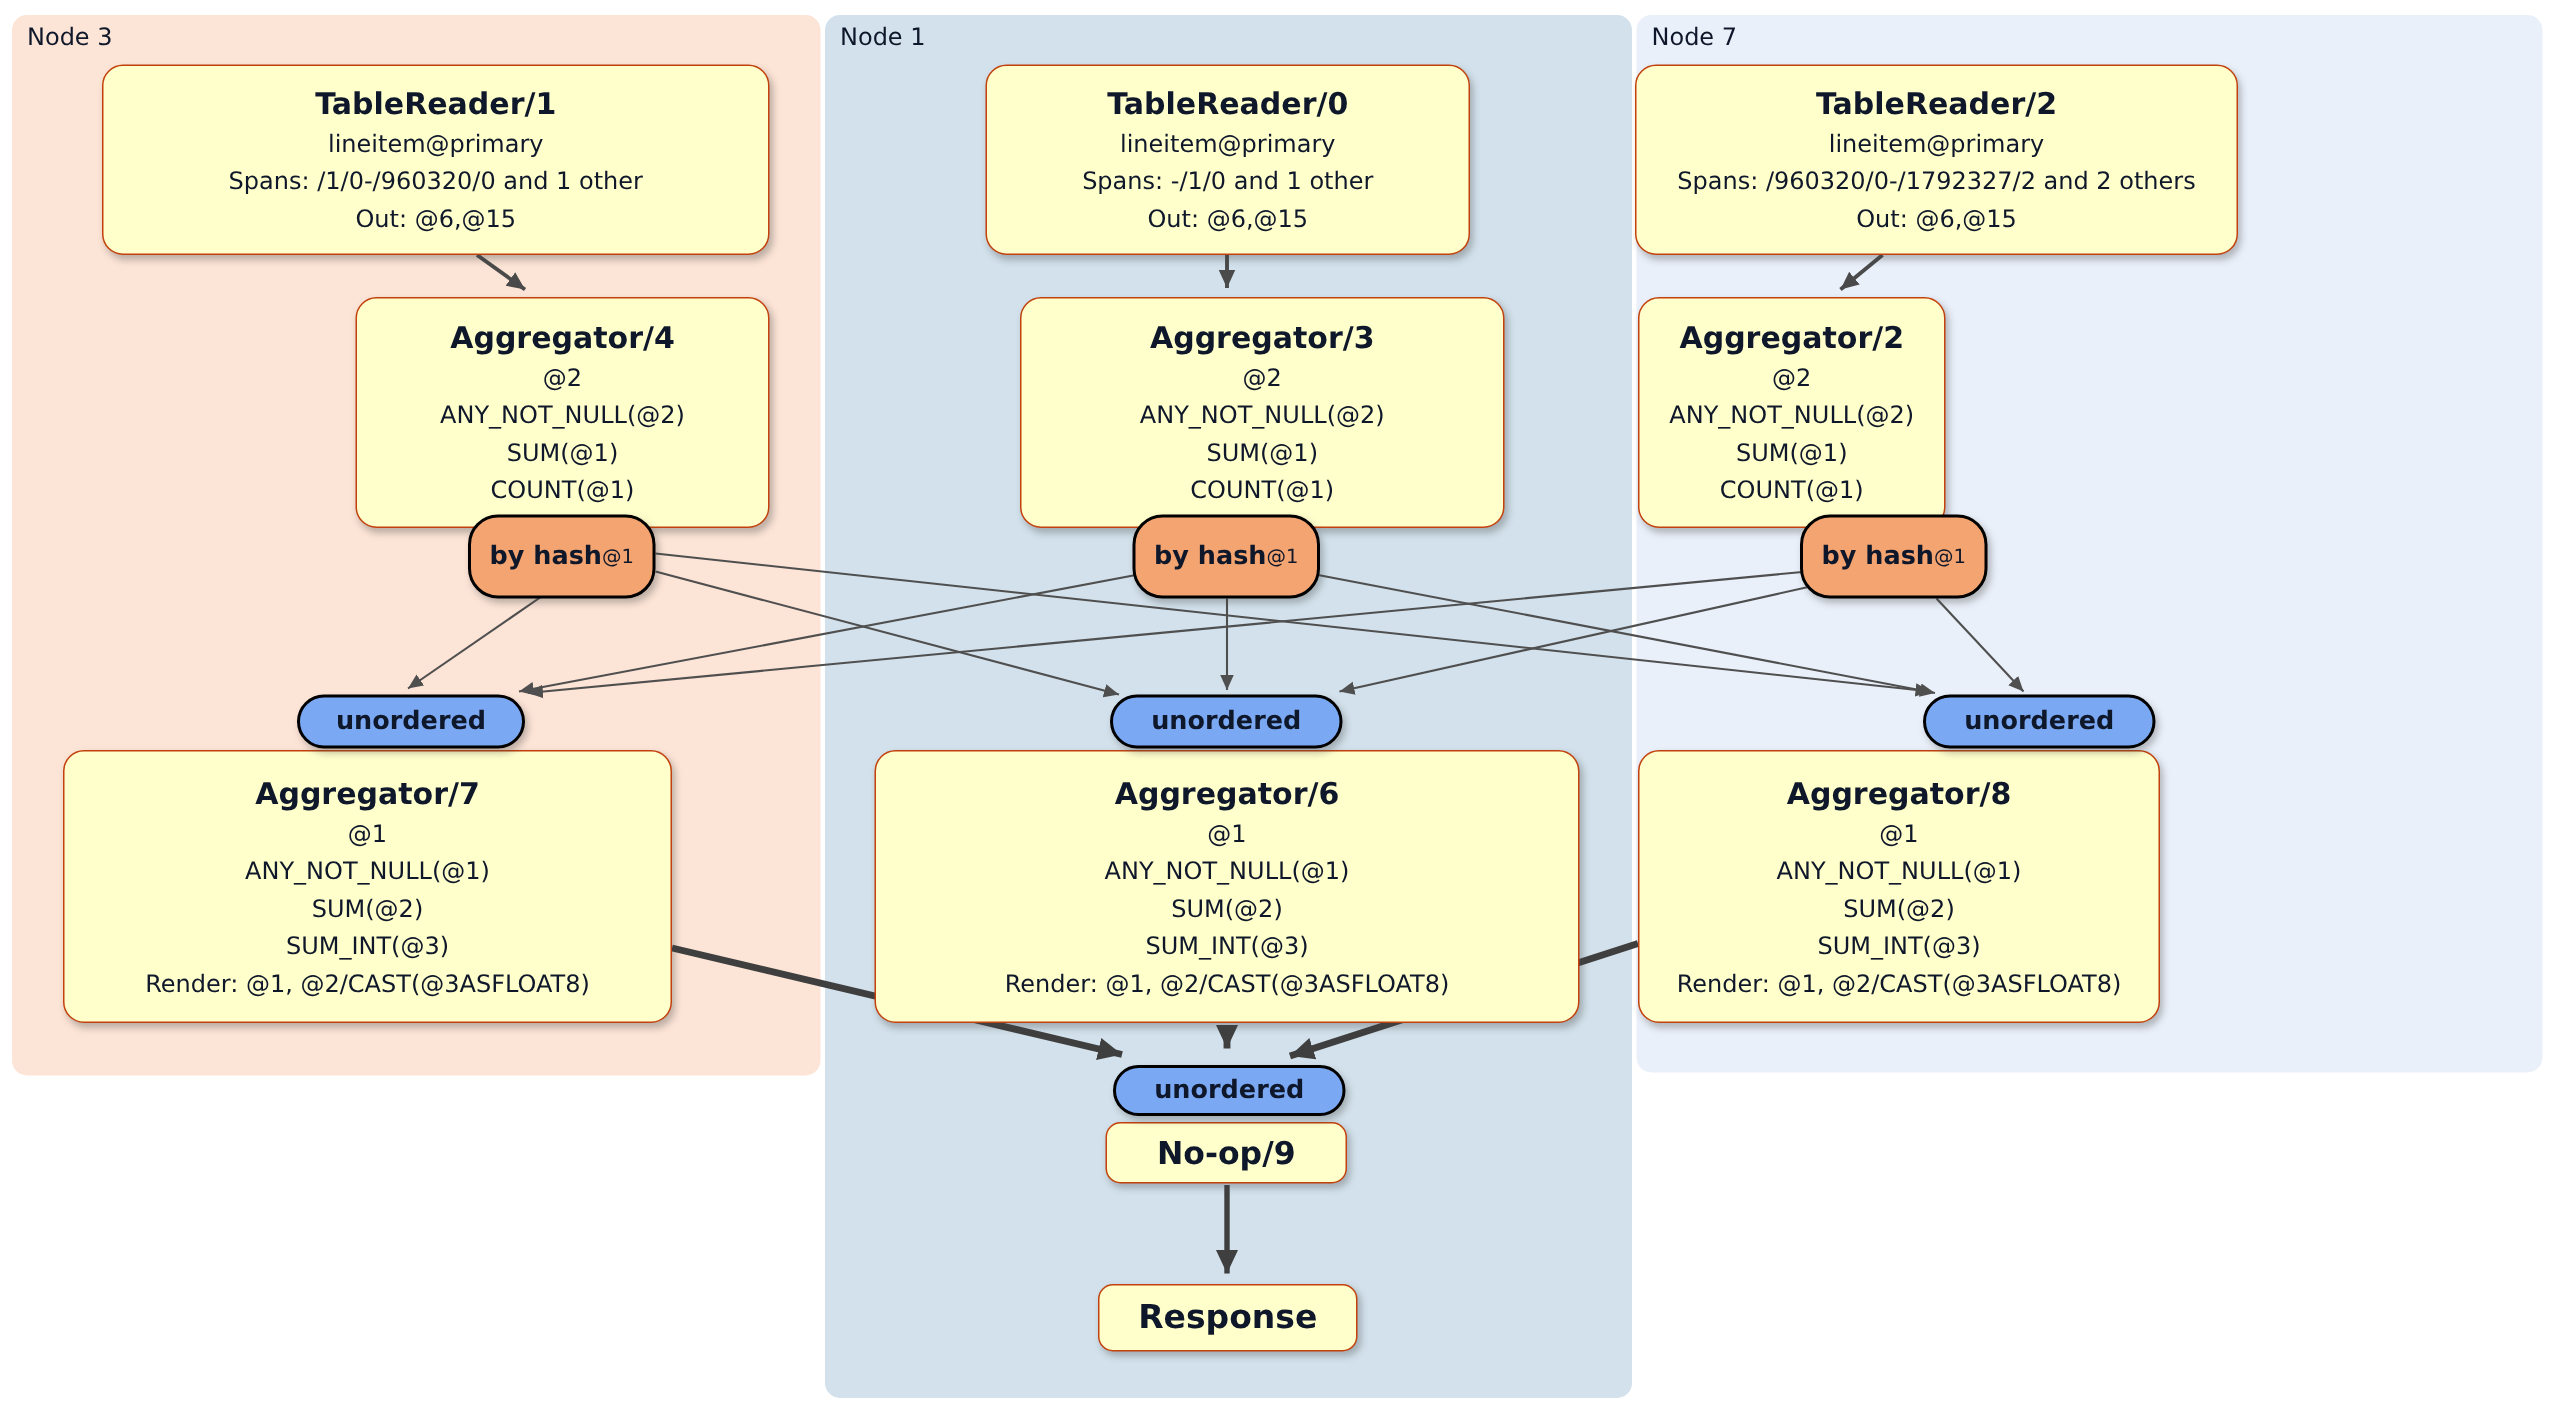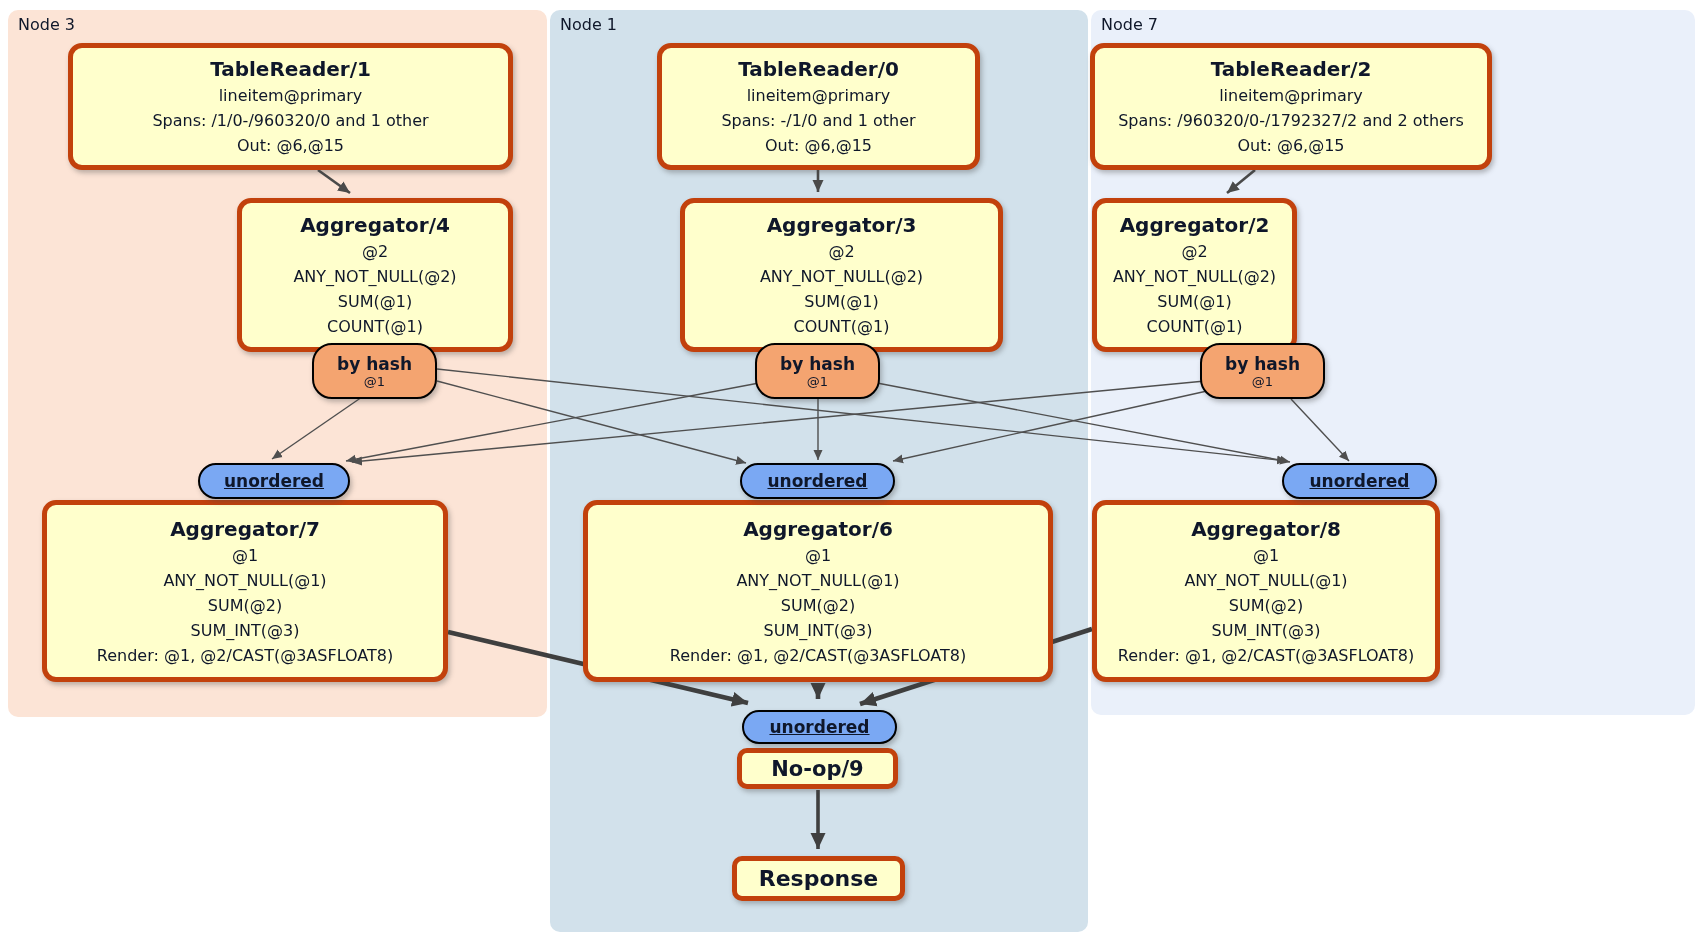--- a/index.html
+++ b/index.html
@@ -7,44 +7,43 @@
     position:relative; width:1708px; height:940px; overflow:hidden;
     font-family:"DejaVu Sans","Liberation Sans",sans-serif; color:#0f172a;
   }
   .region { position:absolute; border-radius:10px; z-index:0; }
   .region-label { padding:6px 10px; font-size:16px; line-height:18px; }
 
   .edges { position:absolute; left:0; top:0; z-index:1; }
 
   .proc {
     position:absolute; box-sizing:border-box;
-    background:#ffffcc; border:5px solid #c2410c; border-radius:14px;
+    background:#ffffcc; border:1px solid #c2410c; border-radius:14px;
     display:flex; flex-direction:column; justify-content:center; align-items:center;
     text-align:center; white-space:nowrap; z-index:2;
     box-shadow:2px 3px 5px rgba(70,70,70,0.35);
   }
   .proc-title { font-size:20px; font-weight:bold; line-height:28px; }
   .proc-line  { font-size:16px; line-height:25px; }
 
   .router {
     position:absolute; box-sizing:border-box;
     background:#f4a470; border:2px solid #000; border-radius:20px;
-    display:flex; flex-direction:column; justify-content:center; align-items:center;
+    display:flex; flex-direction:row; justify-content:center; align-items:center;
     z-index:3; box-shadow:2px 3px 5px rgba(70,70,70,0.35);
   }
   .router-label  { font-size:17px; font-weight:bold; line-height:20px; }
   .router-detail { font-size:13px; line-height:15px; }
 
   .sync {
     position:absolute; box-sizing:border-box;
     background:#7aa8f3; border:2px solid #000; border-radius:18px;
     display:flex; justify-content:center; align-items:center;
     font-size:17px; font-weight:bold; z-index:3;
     box-shadow:2px 3px 5px rgba(70,70,70,0.35);
-    text-decoration:underline;
   }
 
   .noop-box { border-radius:10px; }
   .noop-box .proc-title { font-size:21px; }
   .resp-box { border-radius:10px; }
   .resp-box .proc-title { font-size:22px; }
 </style>
 </head>
 <body>
 

